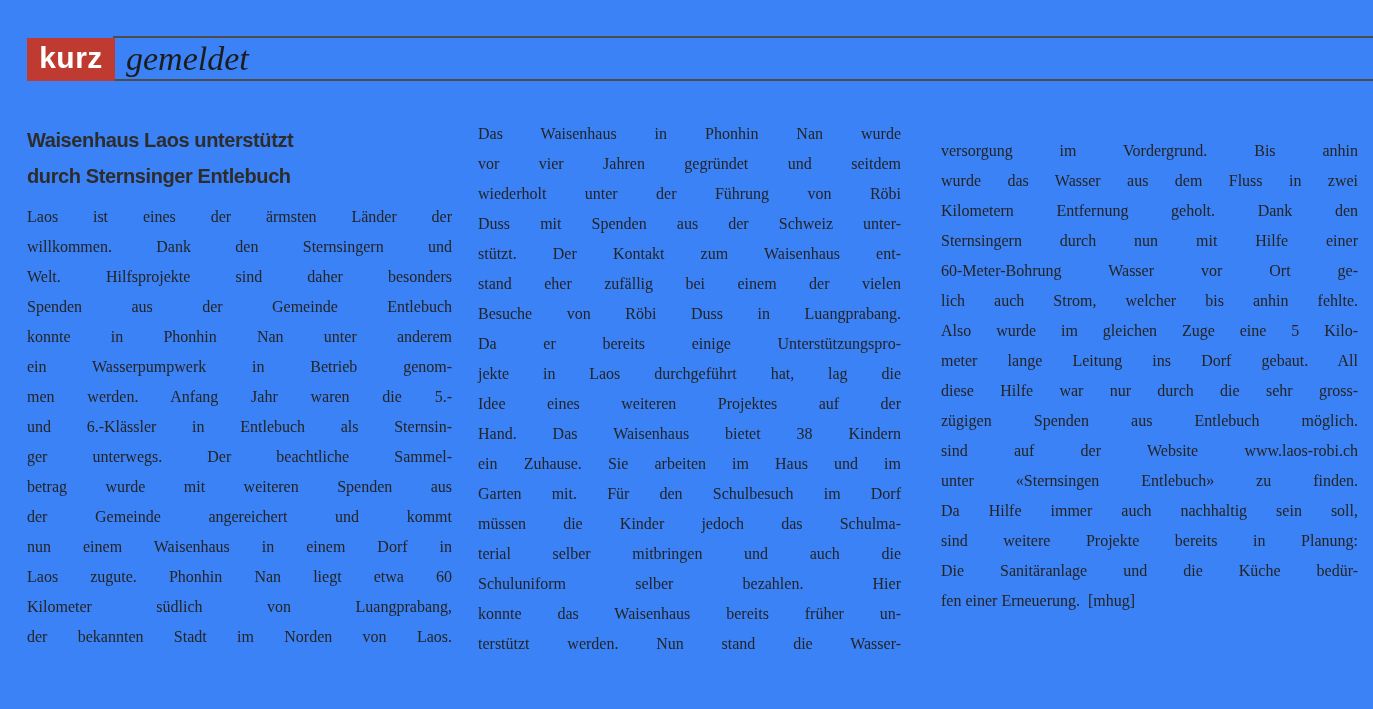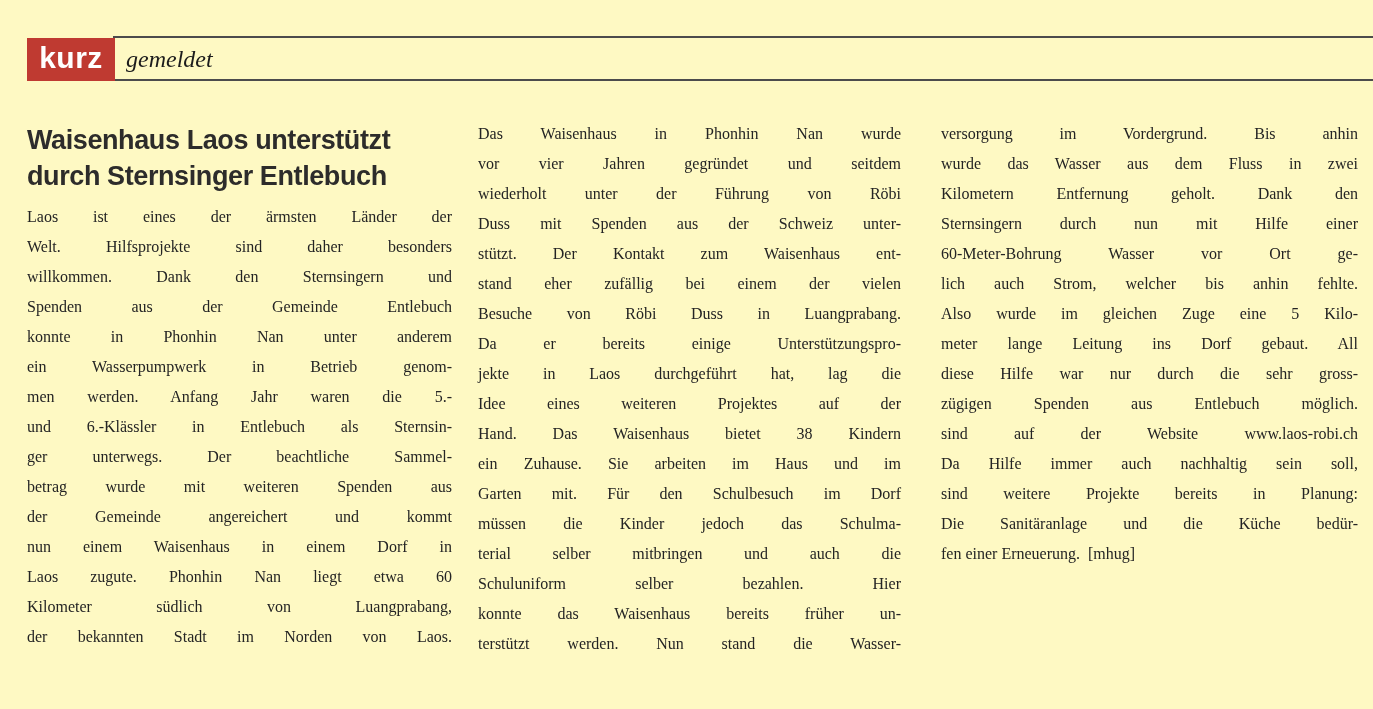--- a/index.html
+++ b/index.html
@@ -4,21 +4,21 @@
 <style>
   html, body {
     margin: 0; padding: 0;
     background: #ffffff;
     font-family: "Liberation Serif", serif;
   }
   .clip {
     position: relative;
     width: 1373px;
     height: 709px;
-    background: #fef9c3;
+    background: #3b82f6;
     overflow: hidden;
   }
   
   .rule {
     position: absolute;
     left: 113px;
     right: 0;
     height: 2px;
     background: #4c4c4c;
   }
@@ -44,37 +44,37 @@
     color: #ffffff;
     letter-spacing: 0.5px;
     padding-bottom: 3px;
   }
   .kicker-title {
     position: absolute;
     left: 126px;
     top: 40px;
     font-family: "Liberation Serif", serif;
     font-style: italic;
-    font-size: 24px;
+    font-size: 34px;
     line-height: 38px;
     color: #1c1c1c;
   }
   
   .col {
     position: absolute;
     top: 119px;
   }
   .col1 { left: 27px;  width: 425px; top: 122px; }
   .col2 { left: 478px; width: 423px; }
-  .col3 { left: 941px; width: 417px; }
+  .col3 { left: 941px; width: 417px; margin-top: 17px; }
   .headline {
     margin: 0;
     font-family: "Liberation Sans", sans-serif;
     font-weight: bold;
-    font-size: 27px;
+    font-size: 20px;
     line-height: 36px;
     letter-spacing: -0.4px;
     color: #2d2c2b;
   }
   .headline .hline { display: block; }
   .body-lines { color: #242424; }
   .col1 .body-lines { margin-top: 8px; }
   .tline {
     font-size: 16px;
     line-height: 30px;
@@ -97,22 +97,22 @@
   </div>
   <div class="kicker-title">gemeldet</div>
 
   <div class="col col1">
     <h1 class="headline">
       <span class="hline">Waisenhaus Laos unterstützt</span>
       <span class="hline">durch Sternsinger Entlebuch</span>
     </h1>
     <div class="body-lines">
         <div class="tline">Laos ist eines der ärmsten Länder der</div>
+        <div class="tline">willkommen. Dank den Sternsingern und</div>
         <div class="tline">Welt. Hilfsprojekte sind daher besonders</div>
-        <div class="tline">willkommen. Dank den Sternsingern und</div>
         <div class="tline">Spenden aus der Gemeinde Entlebuch</div>
         <div class="tline">konnte in Phonhin Nan unter anderem</div>
         <div class="tline">ein Wasserpumpwerk in Betrieb genom-</div>
         <div class="tline">men werden. Anfang Jahr waren die 5.-</div>
         <div class="tline">und 6.-Klässler in Entlebuch als Sternsin-</div>
         <div class="tline">ger unterwegs. Der beachtliche Sammel-</div>
         <div class="tline">betrag wurde mit weiteren Spenden aus</div>
         <div class="tline">der Gemeinde angereichert und kommt</div>
         <div class="tline">nun einem Waisenhaus in einem Dorf in</div>
         <div class="tline">Laos zugute. Phonhin Nan liegt etwa 60</div>
@@ -150,20 +150,21 @@
         <div class="tline">wurde das Wasser aus dem Fluss in zwei</div>
         <div class="tline">Kilometern Entfernung geholt. Dank den</div>
         <div class="tline">Sternsingern durch nun mit Hilfe einer</div>
         <div class="tline">60-Meter-Bohrung Wasser vor Ort ge-</div>
         <div class="tline">lich auch Strom, welcher bis anhin fehlte.</div>
         <div class="tline">Also wurde im gleichen Zuge eine 5 Kilo-</div>
         <div class="tline">meter lange Leitung ins Dorf gebaut. All</div>
         <div class="tline">diese Hilfe war nur durch die sehr gross-</div>
         <div class="tline">zügigen Spenden aus Entlebuch möglich.</div>
         <div class="tline">sind auf der Website www.laos-robi.ch</div>
+        <div class="tline">unter «Sternsingen Entlebuch» zu finden.</div>
         <div class="tline">Da Hilfe immer auch nachhaltig sein soll,</div>
         <div class="tline">sind weitere Projekte bereits in Planung:</div>
         <div class="tline">Die Sanitäranlage und die Küche bedür-</div>
         <div class="tline flush">fen einer Erneuerung.&nbsp; [mhug]</div>
       </div>
   </div>
 
 </div>
 
 </body></html>

